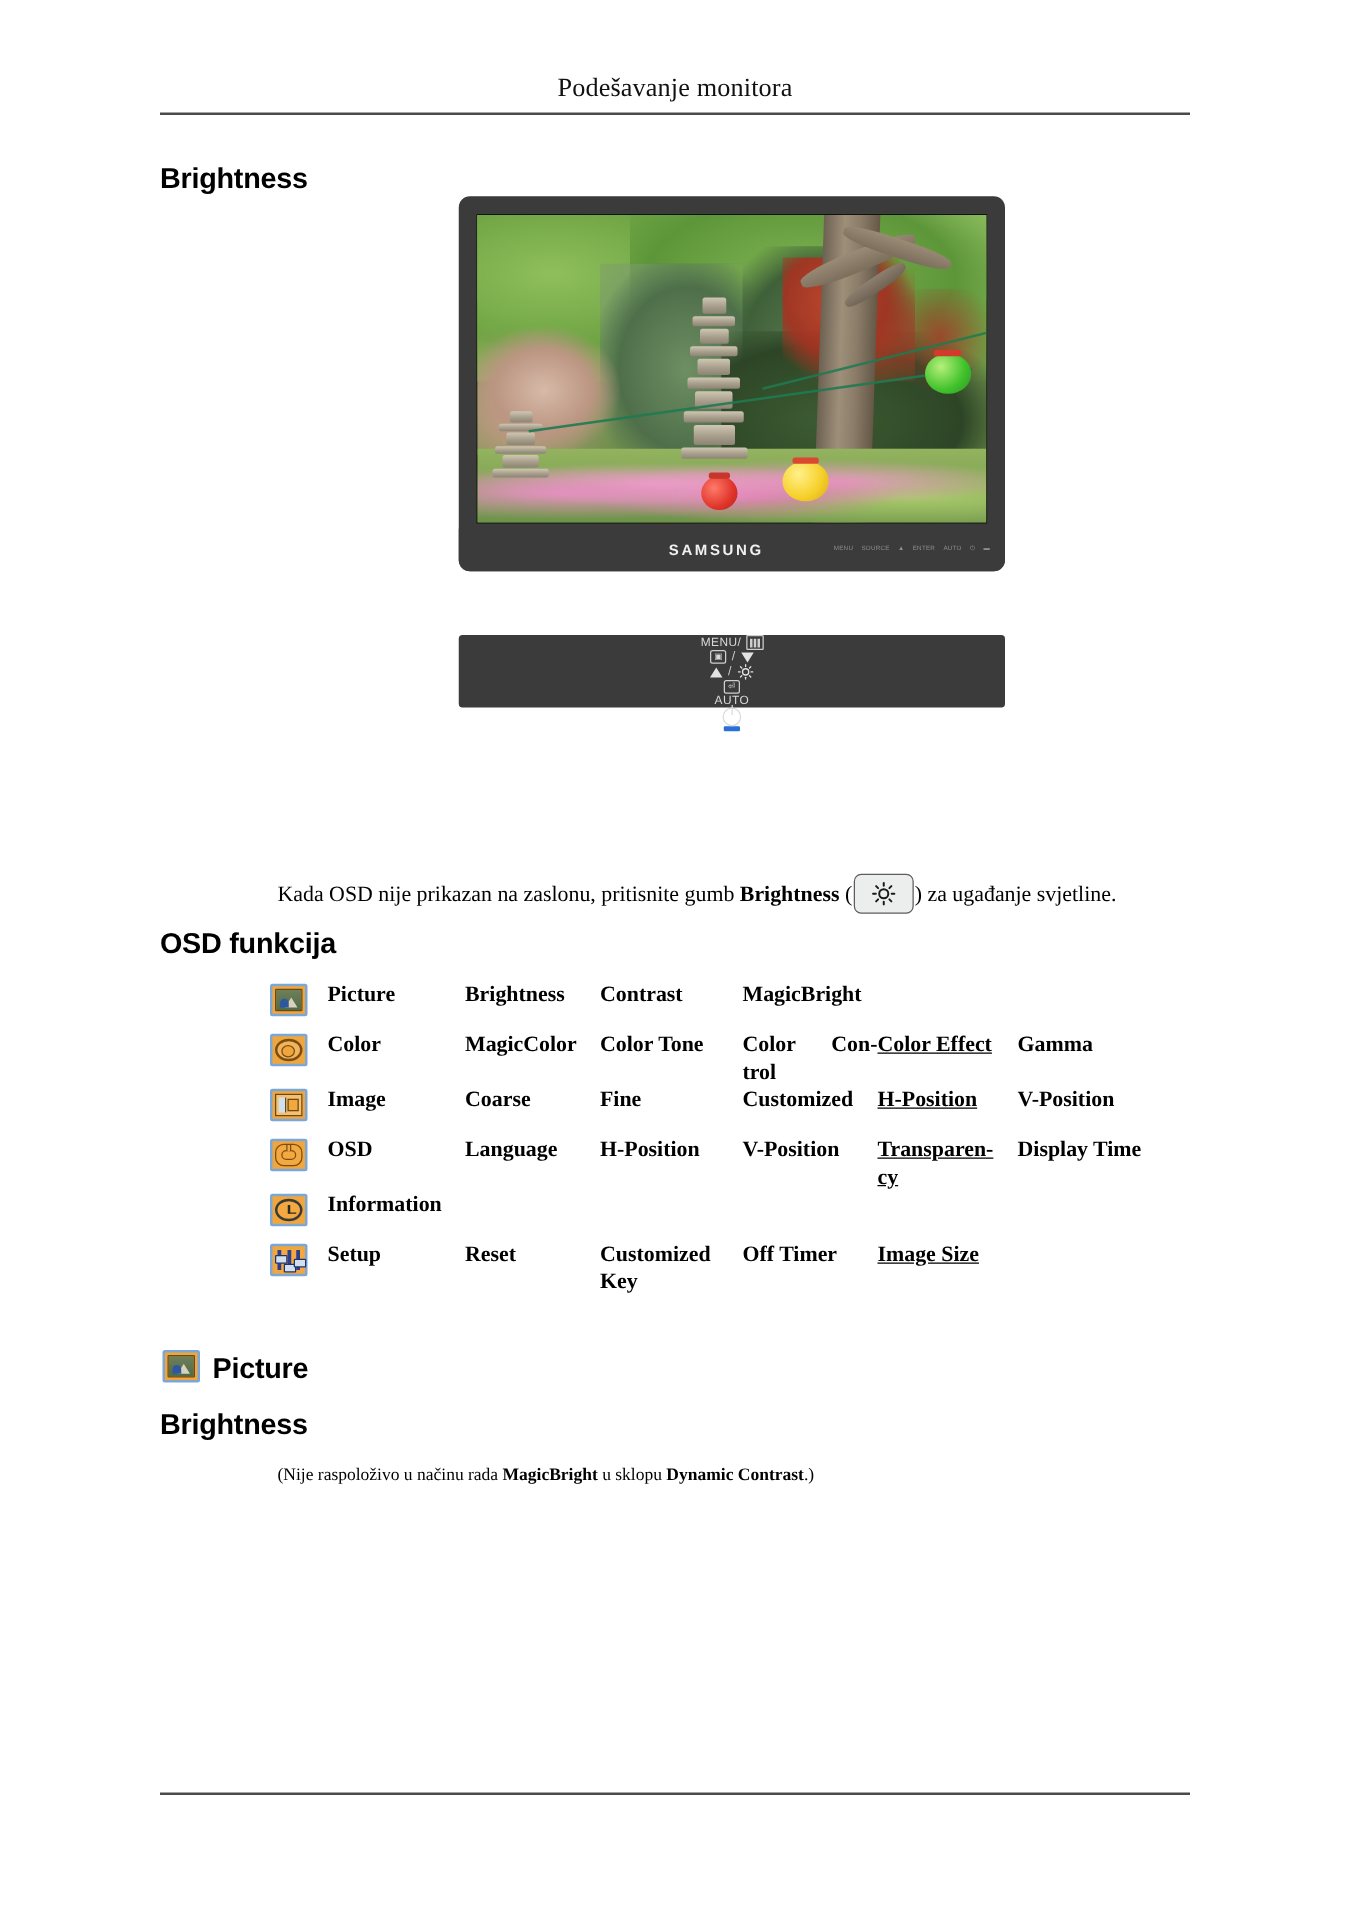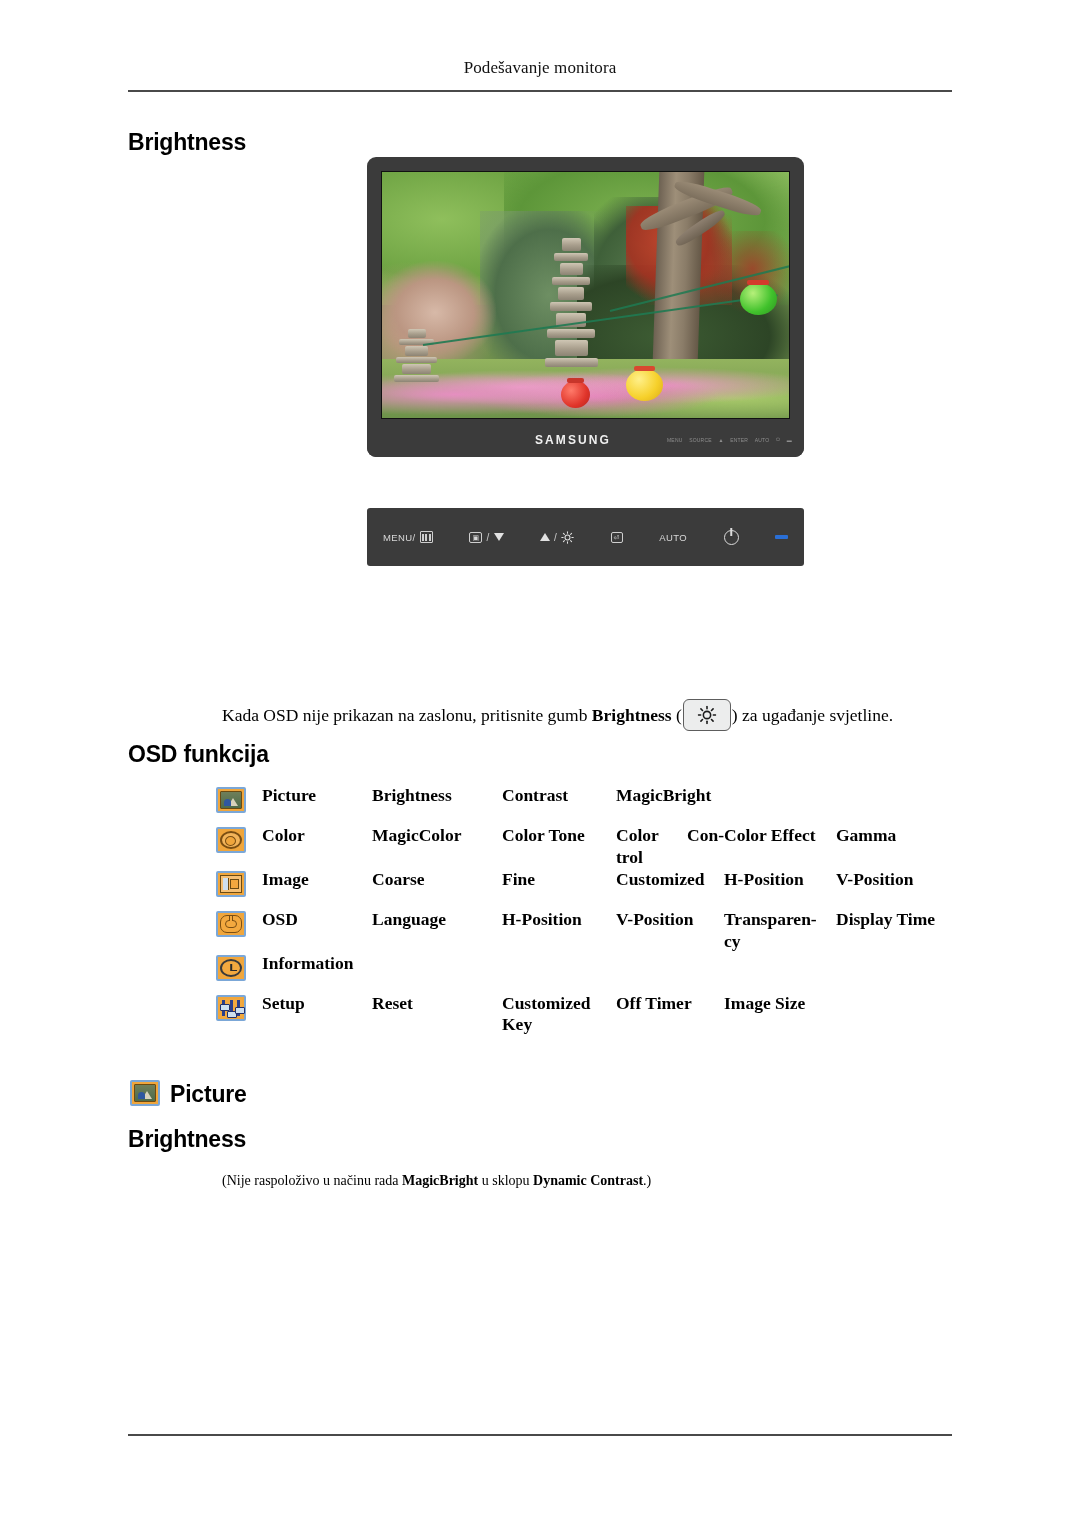--- a/index.html
+++ b/index.html
@@ -23,21 +23,21 @@
   }
 
   
   .running-header {
     position: absolute;
     left: 128px;
     top: 58px;
     width: 824px;
     text-align: center;
     font-family: "Liberation Serif", serif;
-    font-size: 17px;
+    font-size: 21px;
     letter-spacing: .1px;
     color: #111;
   }
   .header-rule {
     position: absolute;
     left: 128px;
     top: 90px;
     width: 824px;
     height: 0;
     border-top: 2px solid #4a4a4a;
@@ -296,20 +296,21 @@
   .control-row {
     position: absolute;
     left: 0; top: 0;
     width: 437px;
     height: 58px;
     display: flex;
     align-items: center;
     padding: 0 16px;
     box-sizing: border-box;
     justify-content: space-between;
+    flex-direction: column;
   }
   .ctrl {
     display: flex;
     align-items: center;
     gap: 4px;
     color: #d8d8d8;
     font-family: "Liberation Sans", sans-serif;
     font-size: 9.5px;
     letter-spacing: .4px;
     white-space: nowrap;
@@ -428,23 +429,23 @@
   .osd-item {
     flex: 0 0 auto;
     font-family: "Liberation Serif", serif;
     font-weight: bold;
     font-size: 17.5px;
     padding-right: 6px;
     box-sizing: border-box;
     line-height: 1.25;
   }
   .w1 { width: 108px; }
-  .w2 { width: 114px; margin-left: 22px; }
+  .w2 { width: 114px; }
   .w3 { width: 108px; }
-  .w4 { width: 112px; }
+  .w4 { width: 112px; text-decoration: underline; }
   .w5 { width: 110px; }
   .split-col {
     width: 108px;
     display: flex;
     justify-content: space-between;
   }
 
   
   .osd-icon {
     width: 30px;

